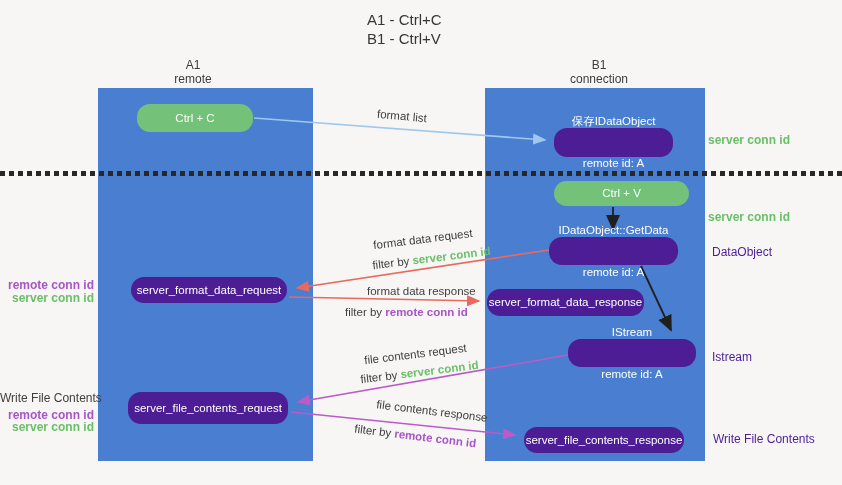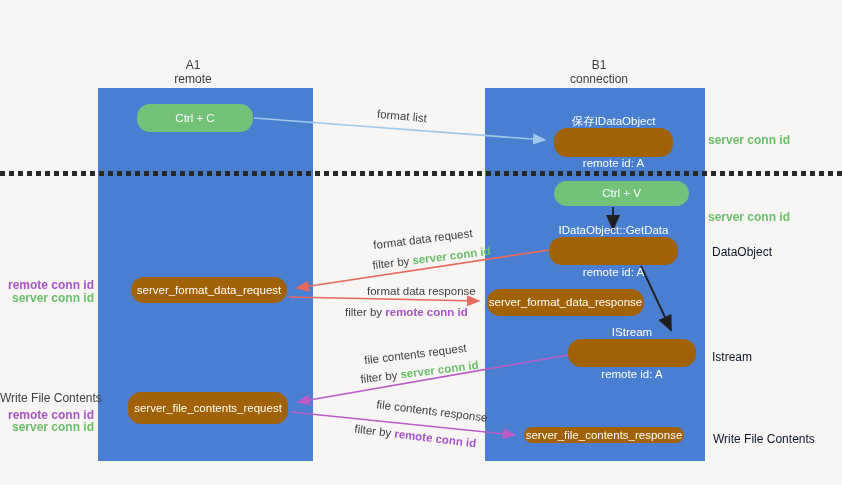--- a/index.html
+++ b/index.html
@@ -8,39 +8,43 @@
   .col{position:absolute;top:88px;height:373px;background:#4a7ed1;}
   .col-left{left:98px;width:215px;}
   .col-right{left:485px;width:220px;}
   .hdr{position:absolute;top:58px;text-align:center;color:#3d3d3d;font-size:12px;line-height:14px;}
   .title{position:absolute;left:367px;top:10px;color:#363636;font-size:15px;line-height:19px;white-space:nowrap;}
   .dotline{position:absolute;left:0;top:171px;width:842px;height:5px;
            background:repeating-linear-gradient(90deg,#282828 0 5px,transparent 5px 9px);}
   .box{position:absolute;display:flex;flex-direction:column;align-items:center;justify-content:center;
        color:#ffffff;text-align:center;font-size:11.5px;line-height:13px;white-space:nowrap;border-radius:13px;}
   .green{background:#74c17a;}
-  .orange{background:#a16207;gap:29px;}
-  .rlabel{position:absolute;font-size:12px;color:#0f172a;white-space:nowrap;}
+  .orange{background:#4c1d95;gap:29px;}
+  .rlabel{position:absolute;font-size:12px;color:#4c1d95;white-space:nowrap;}
   .llabel{position:absolute;left:0;width:94px;text-align:right;font-size:12px;line-height:12.5px;
           color:#3f3f3f;white-space:nowrap;}
   .alabel{position:absolute;font-size:11.5px;color:#3f3f3f;white-space:nowrap;}
   .green-t{color:#6abf69;font-weight:bold;}
   .purple-t{color:#a855c8;font-weight:bold;}
   svg.arrows{position:absolute;left:0;top:0;}
 </style>
 </head>
 <body>
 
 <div class="canvas">
 
   <div class="col col-left"></div>
   <div class="col col-right"></div>
 
   <div class="dotline"></div>
 
+  <div class="title">
+    <div>A1 - Ctrl+C</div>
+    <div>B1 - Ctrl+V</div>
+  </div>
 
   <div class="hdr" style="left:98px;width:190px;">
     <div>A1</div>
     <div>remote</div>
   </div>
   <div class="hdr" style="left:485px;width:228px;">
     <div>B1</div>
     <div>connection</div>
   </div>
 
@@ -96,21 +100,21 @@
 
   <div class="box orange" style="left:568px;top:339px;width:128px;height:28px;">
     <div>IStream</div>
     <div>remote id: A</div>
   </div>
 
   <div class="box orange" style="left:128px;top:392px;width:160px;height:32px;">
     <div>server_file_contents_request</div>
   </div>
 
-  <div class="box orange" style="left:524px;top:427px;width:160px;height:16px;">
+  <div class="box orange" style="left:524px;top:427px;width:160px;height:26px;">
     <div>server_file_contents_response</div>
   </div>
 
   <div class="rlabel green-t" style="left:708px;top:133px;">server conn id</div>
   <div class="rlabel green-t" style="left:708px;top:210px;">server conn id</div>
   <div class="rlabel" style="left:712px;top:245px;">DataObject</div>
   <div class="rlabel" style="left:712px;top:350px;">Istream</div>
   <div class="rlabel" style="left:713px;top:432px;">Write File Contents</div>
 
   <div class="llabel" style="top:279px;">

